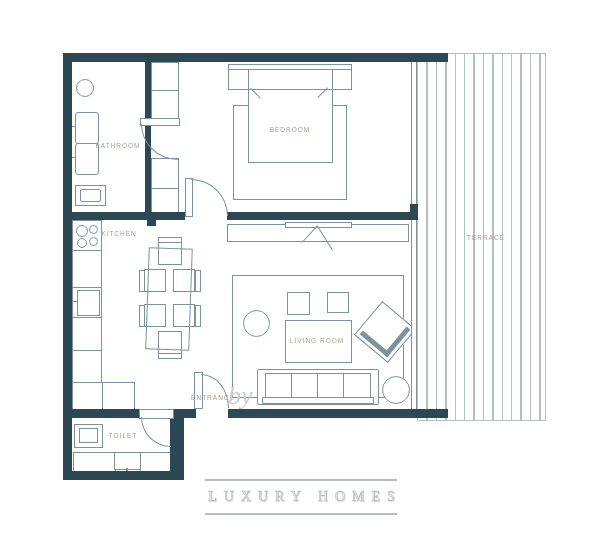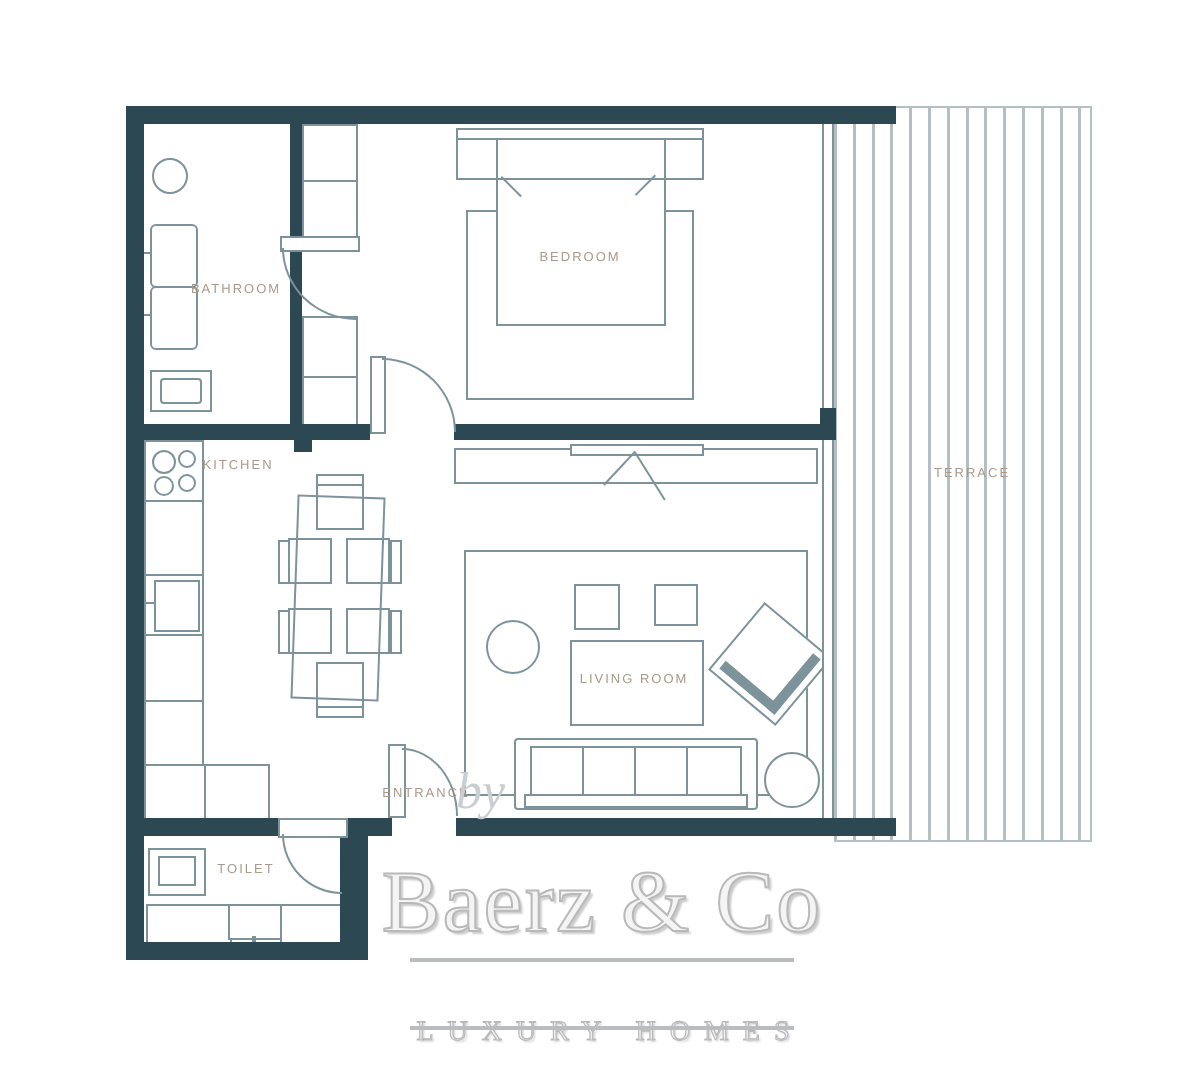--- a/index.html
+++ b/index.html
@@ -26,21 +26,21 @@
        transform:translate(-50%,-50%);white-space:nowrap;}
   .sofa-cushion{position:absolute;top:3px;width:26px;height:24px;border:1px solid var(--line);background:#fff;}
   .armchair{position:absolute;left:363px;top:310px;width:42px;height:42px;border:1.5px solid var(--line);
             transform:rotate(40deg);background:#fff;z-index:2;}
   .armchair-back{position:absolute;inset:3px;border-right:5px solid var(--line);border-bottom:5px solid var(--line);}
   .wm-by{position:absolute;left:228px;top:381px;font:italic 26px "Liberation Serif",serif;color:var(--wm);z-index:7;}
   .wm-brand{position:absolute;left:301px;top:451px;transform:translate(-50%,-50%);
             font:44px "Liberation Serif",serif;color:#f4f4f4;letter-spacing:1px;white-space:nowrap;
             -webkit-text-stroke:1px #b9b9b9;text-shadow:1.5px 1.5px 1px #cccccc;z-index:7;}
   .wm-rule{position:absolute;height:0;border-top:2px solid #b8bec0;z-index:7;}
-  .wm-tag{position:absolute;left:305px;top:517px;transform:translate(-50%,-50%);
+  .wm-tag{position:absolute;left:305px;top:497px;transform:translate(-50%,-50%);
           font:14px "Liberation Serif",serif;letter-spacing:7px;color:#f0f0f0;white-space:nowrap;
           -webkit-text-stroke:0.6px #b9b9b9;text-shadow:1px 1px 1px #d4d4d4;z-index:7;}
 </style>
 </head>
 <body>
 
 <div class="plan">
 
   <div class="terrace"></div>
 
@@ -152,18 +152,17 @@
 
   <div class="lbl" style="left:118px;top:145px">BATHROOM</div>
   <div class="lbl" style="left:290px;top:129px">BEDROOM</div>
   <div class="lbl" style="left:119px;top:233px">KITCHEN</div>
   <div class="lbl" style="left:317px;top:340px">LIVING ROOM</div>
   <div class="lbl" style="left:123px;top:435px">TOILET</div>
   <div class="lbl" style="left:213px;top:397px">ENTRANCE</div>
   <div class="lbl" style="left:486px;top:237px">TERRACE</div>
 
   <div class="wm-by">by</div>
-  <div class="wm-brand">Baerz &amp; Co</div>
   <div class="wm-rule" style="left:205px;top:479px;width:192px"></div>
   <div class="wm-tag">LUXURY HOMES</div>
   <div class="wm-rule" style="left:205px;top:513px;width:192px"></div>
 
 </div>
 
 </body></html>

